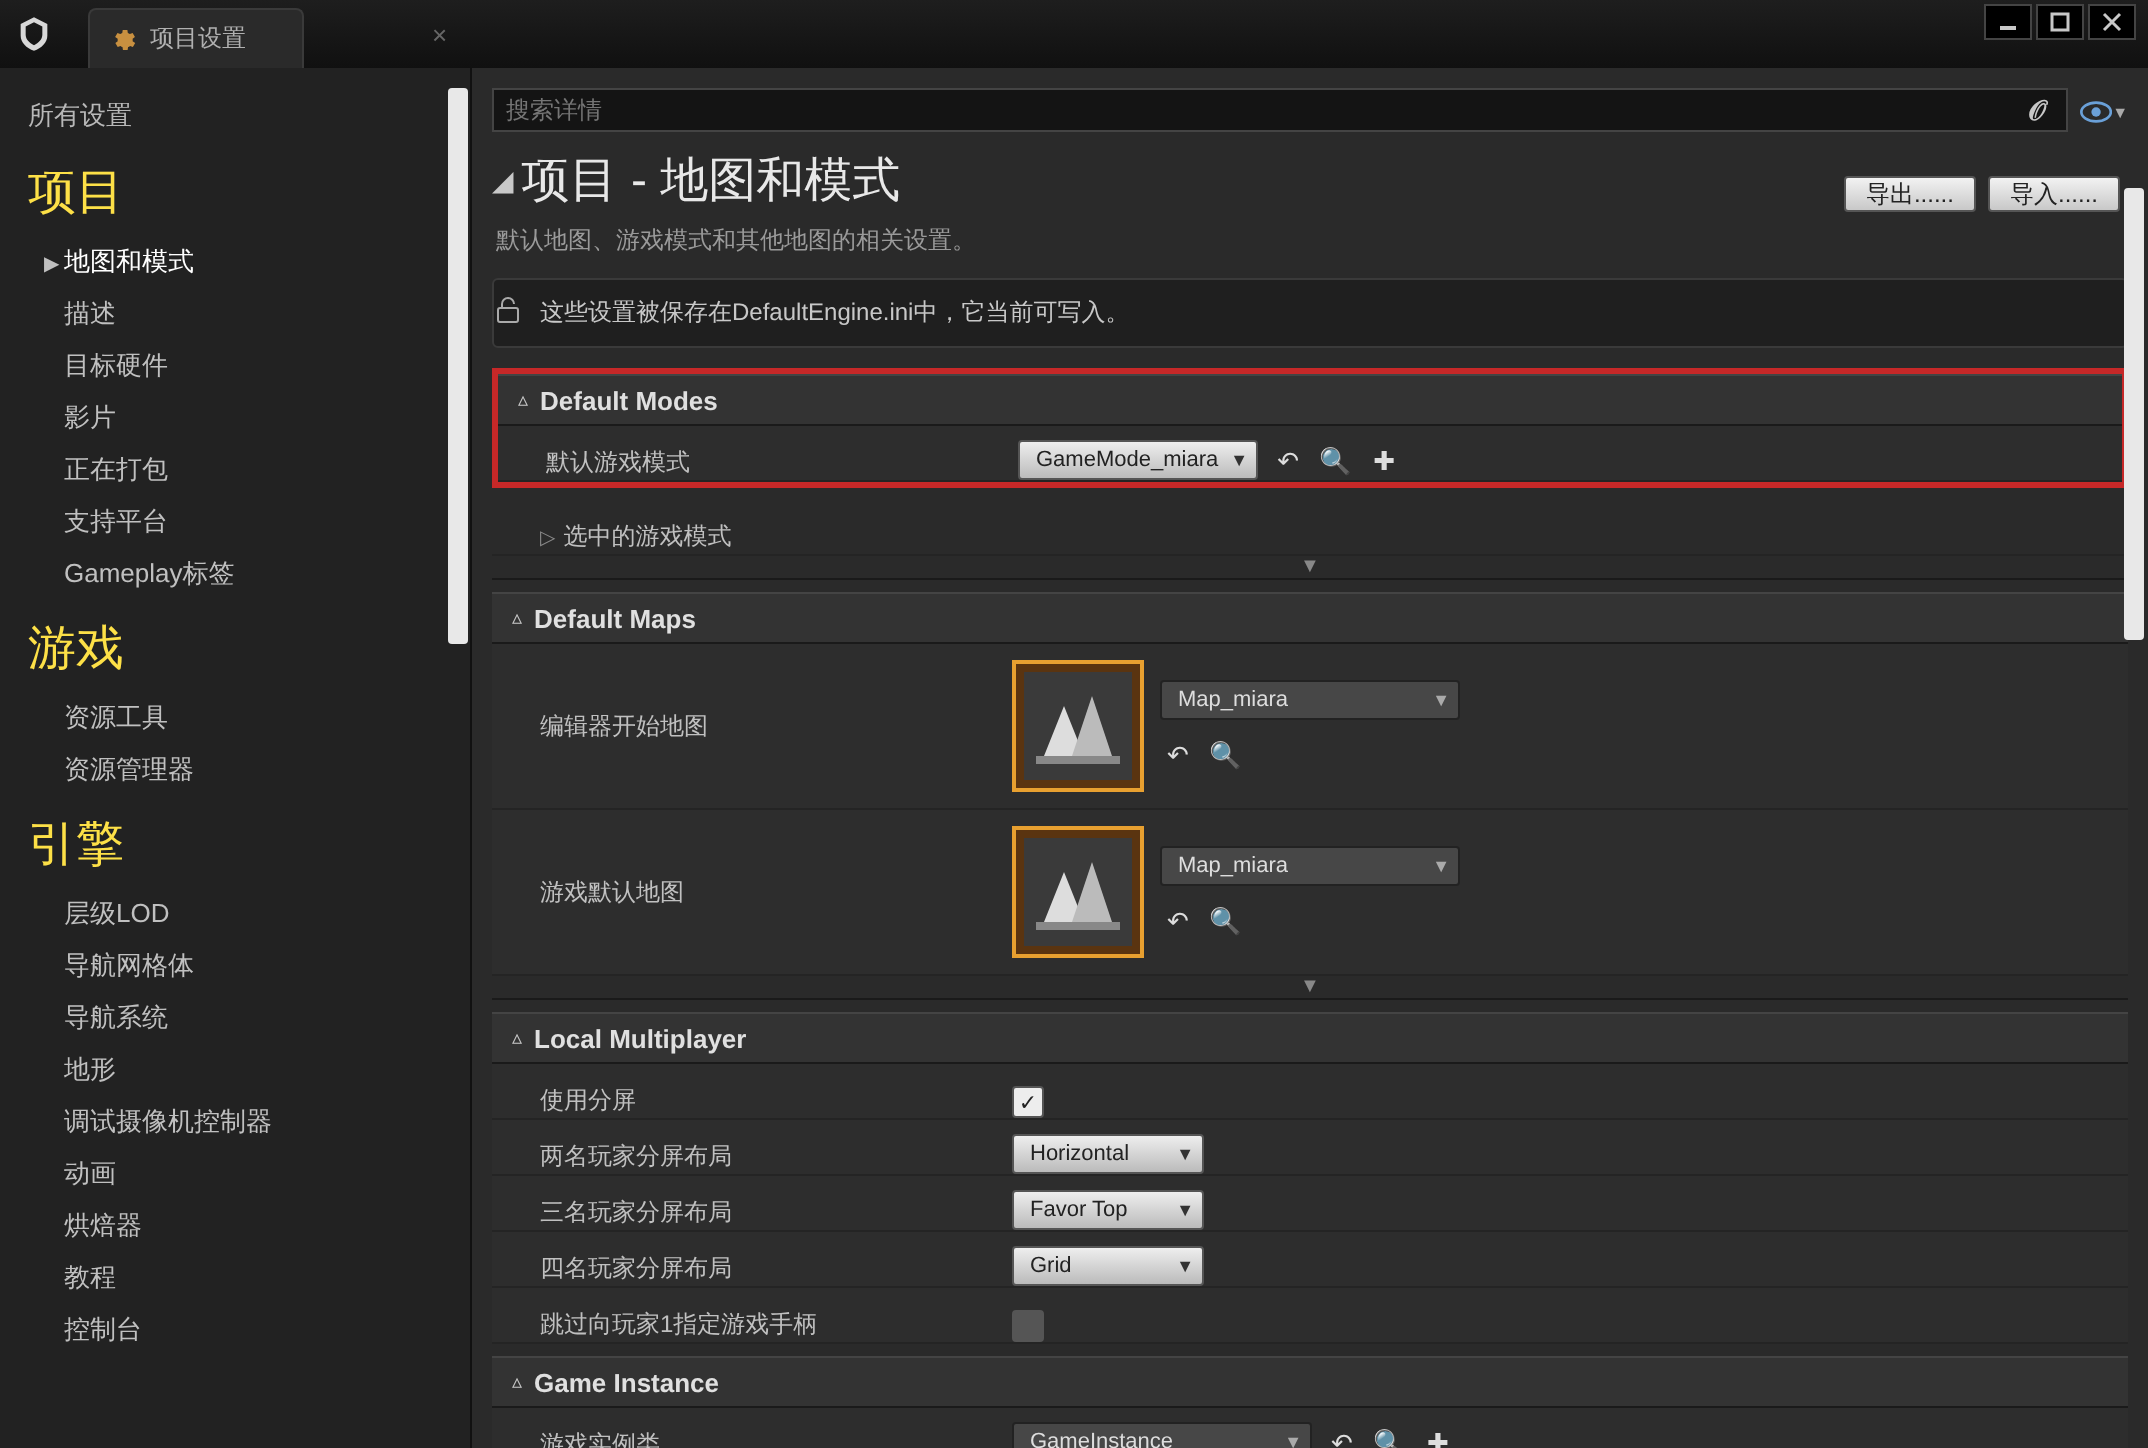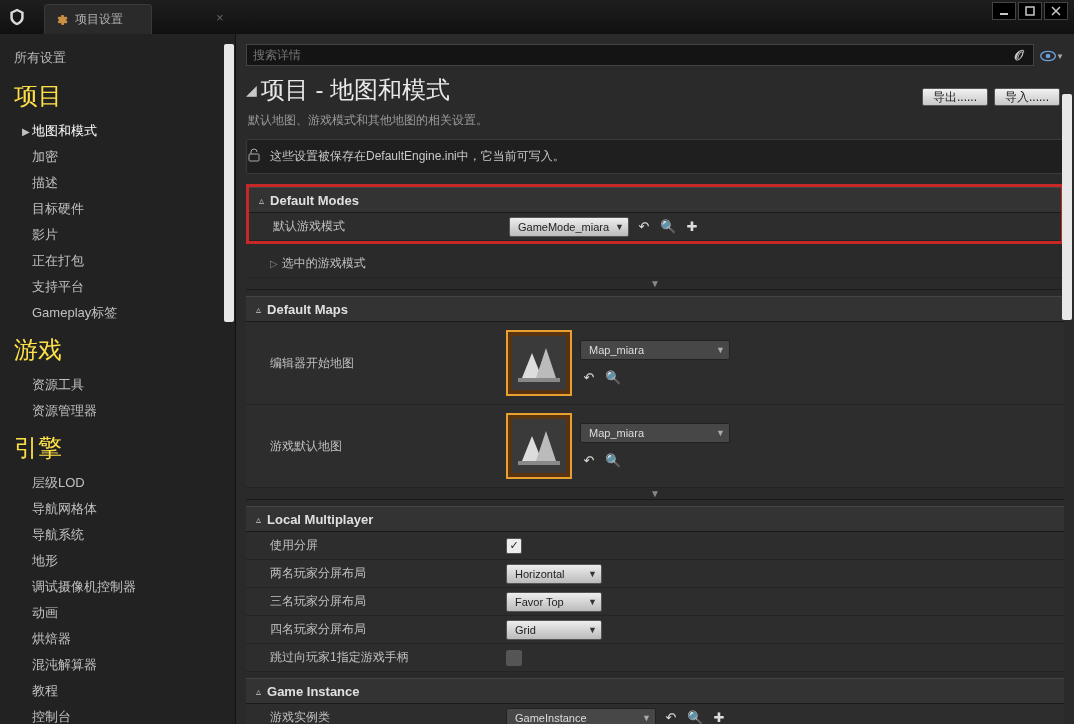--- a/index.html
+++ b/index.html
@@ -33,21 +33,21 @@
 .sub-heading{font-size:12px;color:#9a9a9a;margin:6px 0 10px 2px}
 .btns-right{position:absolute;right:14px;top:54px;display:flex;gap:6px}
 .ue-btn{height:18px;padding:0 10px;background:linear-gradient(#f2f2f2,#c8c8c8);border:1px solid #555;color:#222;font-size:12px;display:flex;align-items:center;cursor:pointer;border-radius:2px}
 .info-bar{background:#1f1f1f;border:1px solid #3a3a3a;border-radius:3px;padding:8px 1px;display:flex;align-items:center;gap:10px;margin-bottom:10px}
 .info-bar .lock{font-size:12px;color:#aaa}
 .info-bar .msg{font-size:12px;color:#c8c8c8}
 .highlight-box{border:3px solid #c62828;margin-bottom:6px}
 .section-h{background:#333;height:26px;display:flex;align-items:center;padding:0 10px;border-top:1px solid #444;border-bottom:1px solid #1a1a1a}
 .section-h .tw{font-size:10px;color:#c8c8c8;margin-right:6px}
 .section-h .lbl{font-size:13px;color:#e0e0e0;font-weight:bold}
-.prop-row{display:flex;align-items:center;height:28px;border-bottom:1px solid #242424;background:#2d2d2d}
+.prop-row{display:flex;align-items:flex-end;height:28px;border-bottom:1px solid #242424;background:#2d2d2d}
 .prop-row.sub{background:#2a2a2a}
 .prop-label{width:260px;padding-left:24px;font-size:12px;color:#c0c0c0}
 .prop-val{flex:1;display:flex;align-items:center;gap:6px}
 .dd{height:20px;background:linear-gradient(#eee,#bbb);border:1px solid #555;border-radius:2px;display:flex;align-items:center;padding:0 4px 0 8px;font-size:11px;color:#222;cursor:pointer;min-width:118px;justify-content:space-between;gap:6px}
 .dd .tri{font-size:9px;color:#333}
 .icon-btn{width:18px;height:18px;display:flex;align-items:center;justify-content:center;color:#ddd;font-size:13px;cursor:pointer}
 .expand-bar{height:12px;background:#2a2a2a;display:flex;align-items:center;justify-content:center;color:#888;font-size:10px;border-bottom:1px solid #1a1a1a}
 .spacer{height:6px}
 .map-row{display:flex;align-items:center;padding:8px 0;border-bottom:1px solid #242424;background:#2d2d2d}
 .map-row .prop-label{width:260px}
@@ -99,39 +99,37 @@
         </svg>
       </div>
   </div>
 </div>
 
 <div class="body">
   <div class="sidebar">
     <div class="side-item all">所有设置</div>
     <div class="side-group">项目</div>
     <div class="side-sub active"><span class="side-caret">▶</span><span>地图和模式</span></div>
-    <div class="side-sub">加密</div>
     <div class="side-sub">描述</div>
     <div class="side-sub">目标硬件</div>
     <div class="side-sub">影片</div>
     <div class="side-sub">正在打包</div>
     <div class="side-sub">支持平台</div>
     <div class="side-sub">Gameplay标签</div>
     <div class="side-group">游戏</div>
     <div class="side-sub">资源工具</div>
     <div class="side-sub">资源管理器</div>
     <div class="side-group">引擎</div>
     <div class="side-sub">层级LOD</div>
     <div class="side-sub">导航网格体</div>
     <div class="side-sub">导航系统</div>
     <div class="side-sub">地形</div>
     <div class="side-sub">调试摄像机控制器</div>
     <div class="side-sub">动画</div>
     <div class="side-sub">烘焙器</div>
-    <div class="side-sub">混沌解算器</div>
     <div class="side-sub">教程</div>
     <div class="side-sub">控制台</div>
     <div class="sidebar-thumb"></div>
   </div>
 
   <div class="main">
     <div class="main-inner">
       <div class="search-row">
         <div class="search-box">
           <input class="search-input" placeholder="搜索详情" style="">

